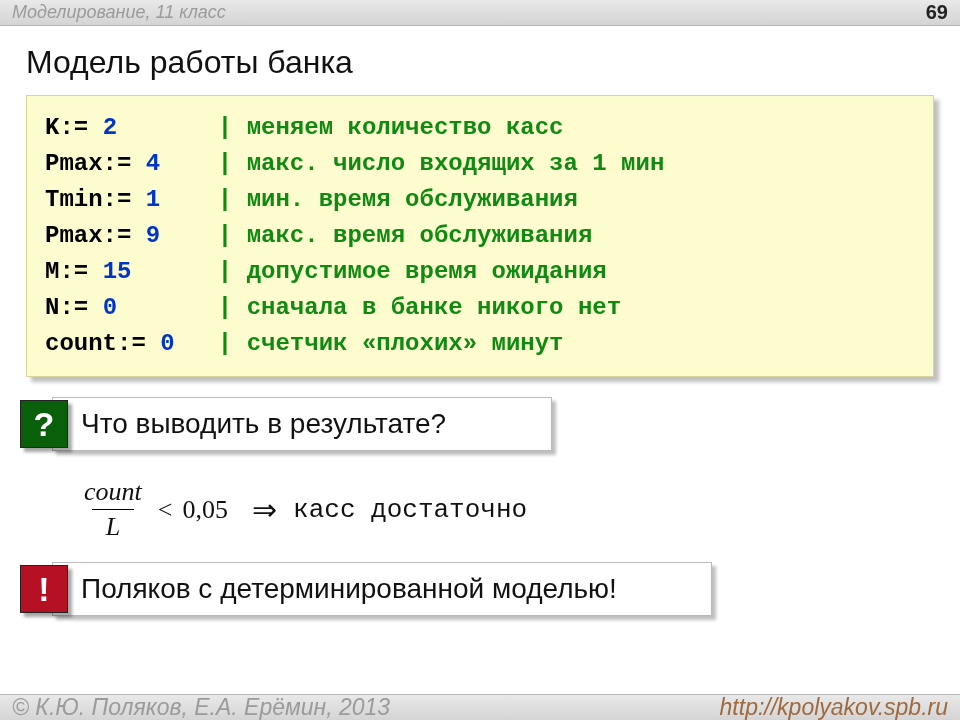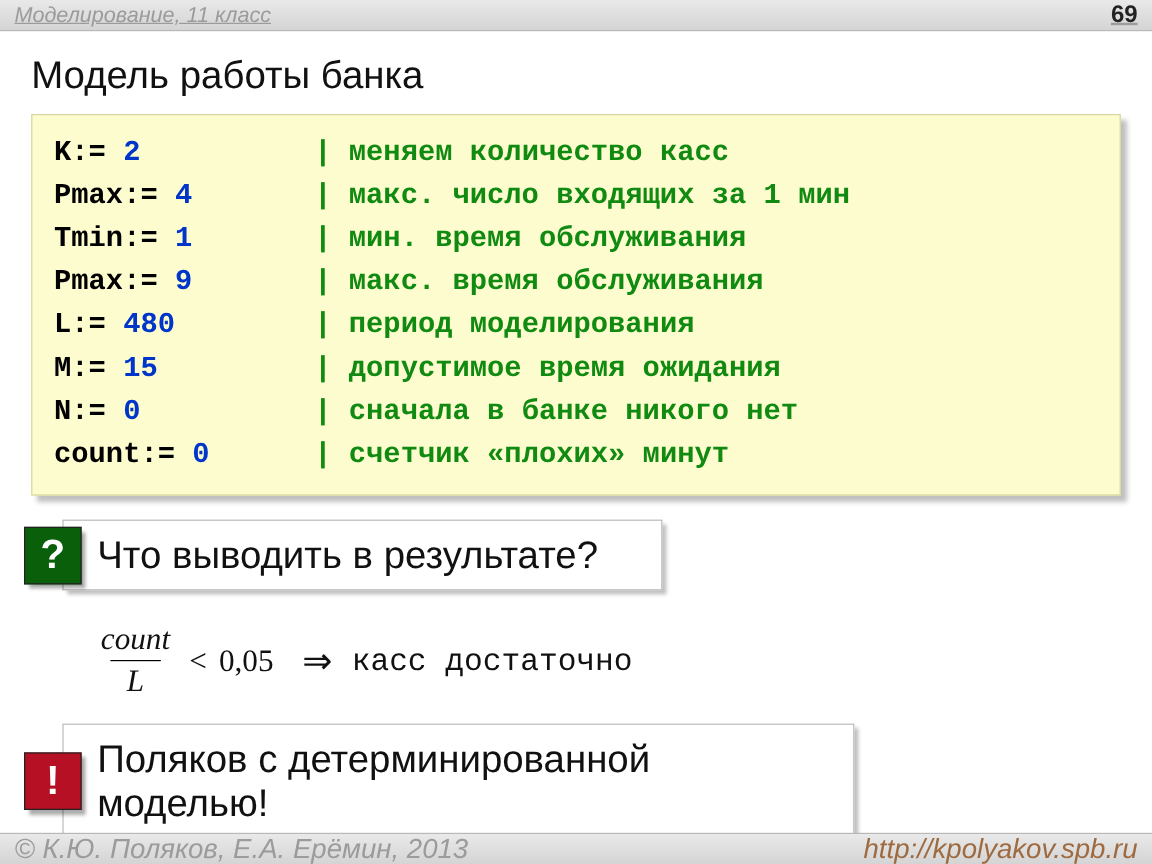--- a/index.html
+++ b/index.html
@@ -5,21 +5,21 @@
   * { box-sizing: border-box; margin: 0; padding: 0; }
   html, body { width: 960px; height: 720px; overflow: hidden; font-family: Arial, Helvetica, sans-serif; }
   body { background: #fff; position: relative; }
 
   .topbar {
     height: 26px;
     background: linear-gradient(#e9e9e9,#d4d4d4);
     border-bottom: 1px solid #b8b8b8;
     display: flex; align-items: center; padding: 0 12px;
     justify-content: space-between;
-    color:#9b9b9b; font-style: italic; font-size: 18px; text-decoration: underline;
+    color:#9b9b9b; font-style: italic; font-size: 18px;
   }
   .topbar .pagenum { font-style: normal; color:#222; font-weight: bold; font-size: 20px; }
 
   .bottombar {
     position:absolute; left:0; bottom:0; width:100%;
     height: 26px;
     background: linear-gradient(#e9e9e9,#d4d4d4);
     border-top: 1px solid #b8b8b8;
     display:flex; align-items:center; justify-content:space-between;
     padding:0 12px; font-style: italic; font-size: 23px; color:#9b9b9b;
@@ -34,42 +34,42 @@
     border:1px solid #d8d49a;
     box-shadow: 5px 5px 4px rgba(0,0,0,.25);
     padding: 14px 18px 14px 18px;
     font-family: "Courier New", monospace;
     font-size: 24px; font-weight: bold; line-height: 1.5;
   }
   .codeln { white-space: pre; }
   .tk-var   { color:#000; }
   .tk-op    { color:#000; }
   .tk-num   { color:#0035ca; }
-  .tk-cmt   { color:#108a10;margin-left:44px; }
+  .tk-cmt   { color:#108a10; }
 
   .callout {
     position: relative;
     margin: 20px 26px 0 52px;
     display:flex; align-items:center;
   }
   .callout .badge {
     position:absolute; left:-32px; top:50%; transform:translateY(-50%);
     width:48px; height:48px; border:1px solid #222;
     box-shadow:4px 4px 3px rgba(0,0,0,.35);
     display:flex; align-items:center; justify-content:center;
     color:#fff; font-weight:bold; font-size:34px; z-index:2;
   }
   .badge.q { background:#0a5f0a; }
   .badge.e { background:#b51024; }
   .callout .bar {
     flex:0 0 auto;
     background:#fff; border:1px solid #bbb;
     box-shadow:4px 4px 3px rgba(0,0,0,.25);
     padding:10px 20px 10px 28px;
-    font-size:32px; color:#111;
+    font-size:28px; color:#111;
   }
   .callout.q .bar { width: 500px; }
   .callout.e .bar { width: 660px; }
 
   .formula-row {
     display:flex; align-items:center;
     margin: 26px 0 6px 80px;
     font-size: 26px; color:#111;
   }
   .frac { display:inline-flex; flex-direction:column; align-items:center;
@@ -89,21 +89,20 @@
   <span class="pagenum">69</span>
 </div>
 
 <div class="title">Модель работы банка</div>
 
 <div class="codebox" id="codebox">
     <div class="codeln"><span class="tk-var">K</span><span class="tk-op">:= </span><span class="tk-num">2</span><span>       </span><span class="tk-cmt">| меняем количество касс</span></div>
     <div class="codeln"><span class="tk-var">Pmax</span><span class="tk-op">:= </span><span class="tk-num">4</span><span>    </span><span class="tk-cmt">| макс. число входящих за 1 мин</span></div>
     <div class="codeln"><span class="tk-var">Tmin</span><span class="tk-op">:= </span><span class="tk-num">1</span><span>    </span><span class="tk-cmt">| мин. время обслуживания</span></div>
     <div class="codeln"><span class="tk-var">Pmax</span><span class="tk-op">:= </span><span class="tk-num">9</span><span>    </span><span class="tk-cmt">| макс. время обслуживания</span></div>
-    <div class="codeln"><span class="tk-var">L</span><span class="tk-op">:= </span><span class="tk-num">480</span><span>     </span><span class="tk-cmt">| период моделирования</span></div>
     <div class="codeln"><span class="tk-var">M</span><span class="tk-op">:= </span><span class="tk-num">15</span><span>      </span><span class="tk-cmt">| допустимое время ожидания</span></div>
     <div class="codeln"><span class="tk-var">N</span><span class="tk-op">:= </span><span class="tk-num">0</span><span>       </span><span class="tk-cmt">| сначала в банке никого нет</span></div>
     <div class="codeln"><span class="tk-var">count</span><span class="tk-op">:= </span><span class="tk-num">0</span><span>   </span><span class="tk-cmt">| счетчик «плохих» минут</span></div>
   </div>
 
 <div class="callout q">
   <div class="badge q">?</div>
   <div class="bar">Что выводить в результате?</div>
 </div>
 

